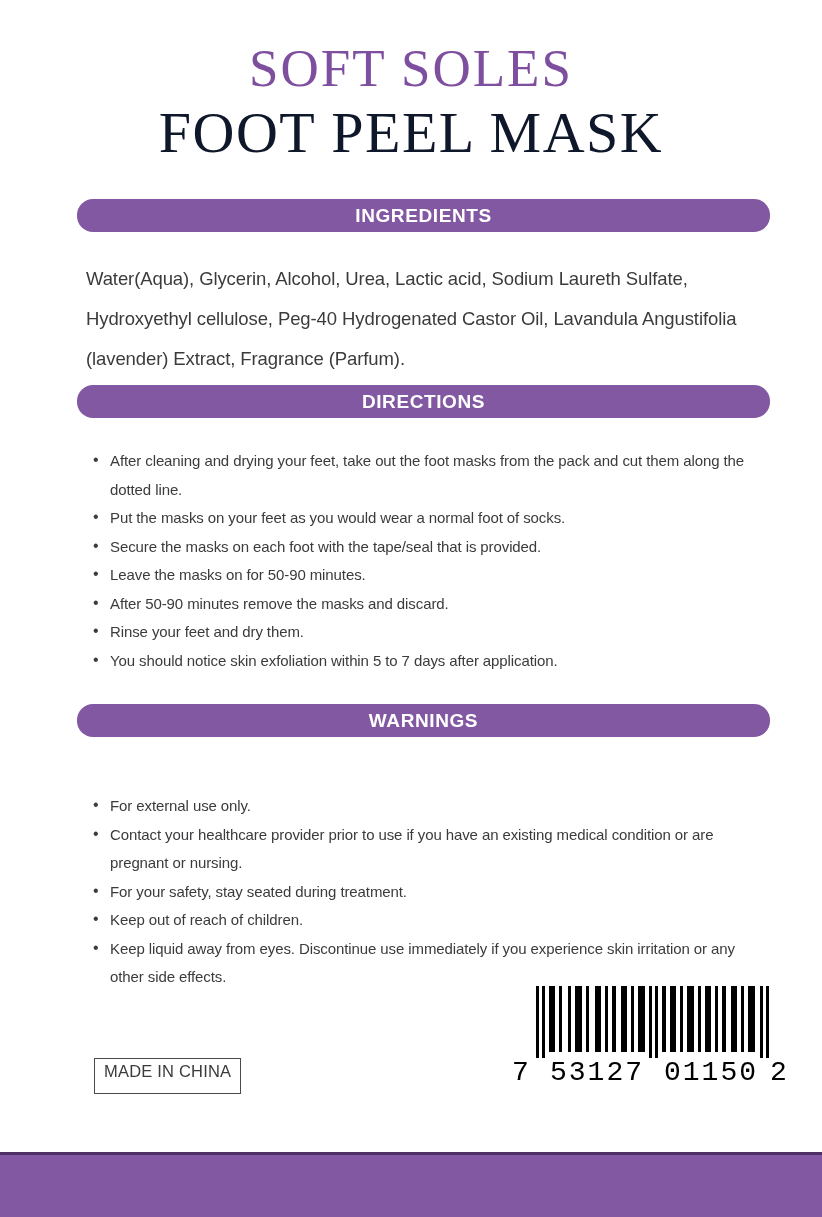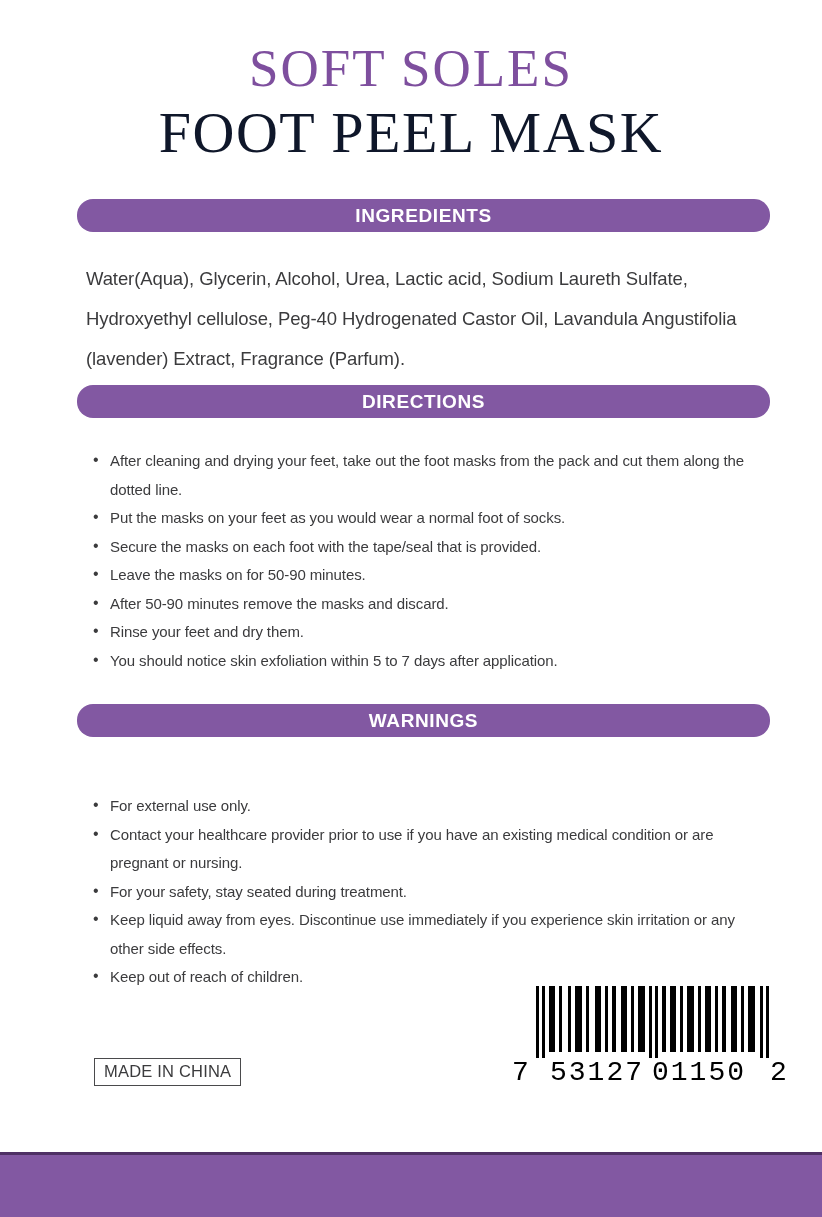--- a/index.html
+++ b/index.html
@@ -123,21 +123,21 @@
     top: 792px;
     width: 670px;
   }
 
   
   #made-in-box {
     position: absolute;
     left: 94px;
     top: 1058px;
     border: 1.4px solid #4a4a4c;
-    padding: 3px 9px 4px 9px;
+    padding: 3px 9px 12px 9px;
     display: inline-block;
   }
   #made-in-label {
     font-family: "Liberation Sans", sans-serif;
     font-size: 16.5px;
     letter-spacing: 0.2px;
     color: #3b3b3d;
     white-space: nowrap;
   }
 
@@ -160,21 +160,21 @@
     color: #000000;
   }
   #barcode-digits span {
     position: absolute;
     top: 0;
     white-space: nowrap;
     letter-spacing: 2px;
   }
   .bc-lead  { left: 0px; }
   .bc-left  { left: 38px; }
-  .bc-right { left: 140px; font-family: Liberation Mono, monospace; }
+  .bc-right { left: 152px; font-family: Liberation Mono, monospace; }
   .bc-trail { left: 258px; }
 
   
   #bottom-band {
     position: absolute;
     left: 0;
     top: 1152px;
     width: 822px;
     height: 65px;
     background: #8258a2;
@@ -209,22 +209,22 @@
     <li>You should notice skin exfoliation within 5 to 7 days after application.</li>
   </ul>
 
   <div class="section-bar" id="bar-warnings">
     <span class="section-bar-label">WARNINGS</span>
   </div>
   <ul class="bullets" id="warnings-list">
     <li>For external use only.</li>
     <li>Contact your healthcare provider prior to use if you have an existing medical condition or are pregnant or nursing.</li>
     <li>For your safety, stay seated during treatment.</li>
+    <li>Keep out of reach of children.</li>
     <li>Keep liquid away from eyes. Discontinue use immediately if you experience skin irritation or any other side effects.</li>
-    <li>Keep out of reach of children.</li>
   </ul>
 
   <div id="made-in-box">
     <span id="made-in-label">MADE IN CHINA</span>
   </div>
 
   <div id="barcode-block">
     <svg id="barcode-svg" width="280" height="72" viewBox="0 0 280 72">
       <rect x="0" y="0" width="280" height="72" fill="#ffffff"></rect>
       <g fill="#000000">

